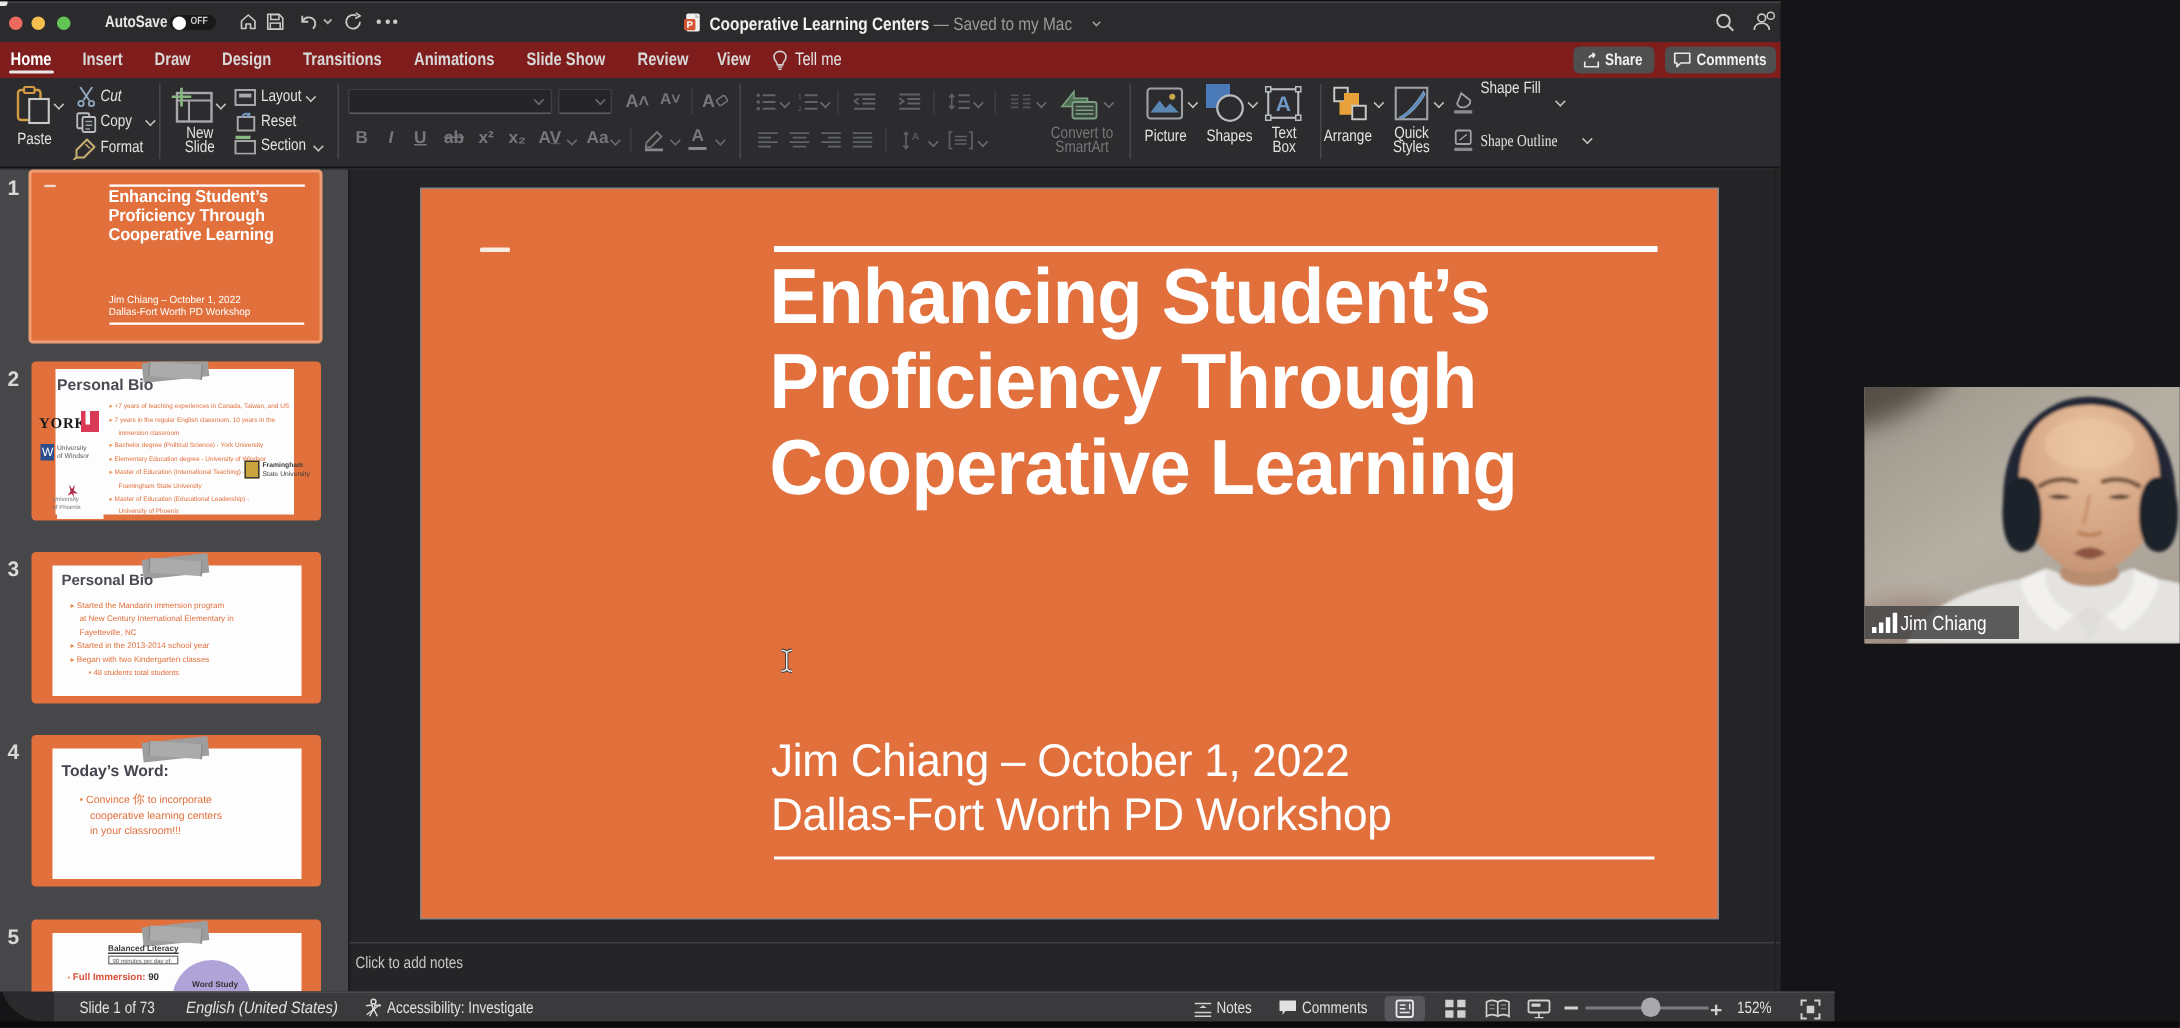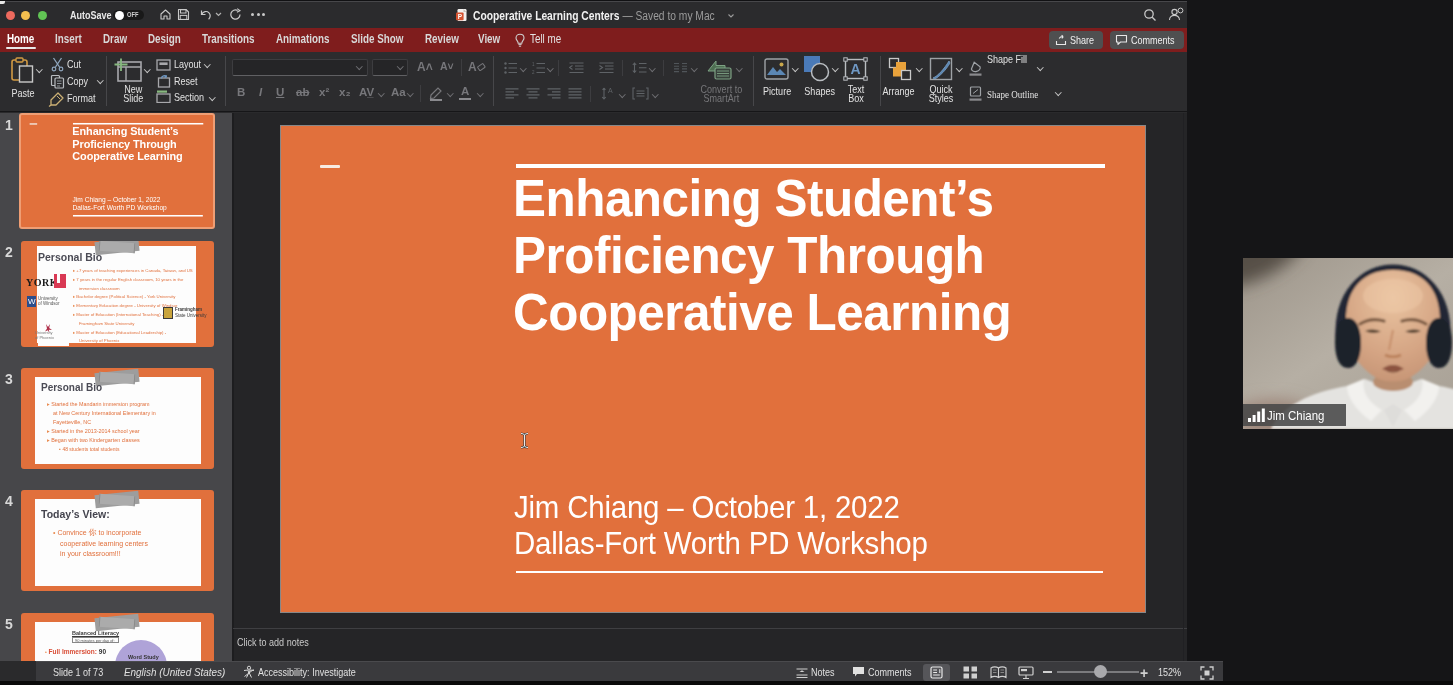--- a/index.html
+++ b/index.html
@@ -1,29 +1,29 @@
 <!DOCTYPE html>
 <html><head>
 <meta charset="utf-8">
 <style>
   * { margin:0; padding:0; box-sizing:border-box; }
   html,body { width:1453px; height:685px; overflow:hidden; background:#151517; }
   body { font-family:"Liberation Sans", sans-serif; position:relative; }
   .abs { position:absolute; }
-  #window { position:absolute; left:0; top:0; width:1187px; height:681px; background:#2a2a2c; }
+  #window { position:absolute; left:0; top:0; width:1187px; height:681px; background:#2a2a2c;border-radius:29px; }
   
   #titlebar { position:absolute; left:0; top:0; width:100%; height:28px; background:#2b2b2d; border-top:1px solid #111113;}
   .tl { position:absolute; top:10px; width:9px; height:9px; border-radius:50%; }
   .ui { color:#d6d6d6; font-size:11px; }
   .sx { display:inline-block; transform:scaleX(0.82); transform-origin:0 50%; white-space:nowrap; }
   .sxc { display:inline-block; transform:scaleX(0.82); transform-origin:50% 50%; white-space:nowrap; }
   
   #tabrow { position:absolute; left:0; top:28px; width:100%; height:24px; background:#7f1d1d; }
   .tab { position:absolute; top:4px; height:16px; font-size:12px; font-weight:bold; color:#d8d8d8; white-space:nowrap; }
-  .btn { position:absolute; top:3px; height:18px; background:#4f4f50; border-radius:4px; color:#f0f0f0; font-size:11px; font-weight:normal; }
+  .btn { position:absolute; top:3px; height:18px; background:#4f4f50; border-radius:4px; color:#f0f0f0; font-size:11px; font-weight:bold; }
   
   #ribbon { position:absolute; left:0; top:52px; width:100%; height:60px; background:#2c2c2e; border-bottom:1px solid #161618; }
   .rdiv { position:absolute; top:4px; height:50px; width:1px; background:#47474a; }
   .rlabel { position:absolute; font-size:11px; color:#e2e2e2; white-space:nowrap; }
   .rlc { text-align:center; }
   .dis { color:#767679; }
   .cv { position:absolute; width:4.5px; height:4.5px; border-right:1.4px solid #c4c4c4; border-bottom:1.4px solid #c4c4c4; transform:rotate(45deg); }
   .cvd { border-color:#6e6e72; }
   .fbtn { position:absolute; font-size:11.5px; color:#77777b; font-weight:bold; }
   
@@ -143,21 +143,21 @@
       <rect x="6" y="1" width="7" height="4" rx="1" fill="#2c2c2e" stroke="#d29a43" stroke-width="1.4"></rect>
       <rect x="9.5" y="9" width="13" height="16" fill="#2c2c2e" stroke="#c9c9c9" stroke-width="1.4"></rect>
     </svg>
     <i class="cv" style="left:37px;top:15px;"></i>
     <div class="rlabel rlc" style="left:3px;top:35px;width:40px;"><span class="sxc">Paste</span></div>
     <svg class="abs" style="left:50px;top:5px;" width="15" height="15" viewBox="0 0 15 15">
         <path d="M3.5 1 L9.5 10 M11.5 1 L5.5 10" stroke="#8fa6bd" stroke-width="1.3"></path>
         <circle cx="4" cy="12" r="1.8" fill="none" stroke="#8fa6bd" stroke-width="1.2"></circle>
         <circle cx="11" cy="12" r="1.8" fill="none" stroke="#8fa6bd" stroke-width="1.2"></circle>
       </svg>
-    <div class="rlabel" style="left:67px;top:6px;"><span class="sx">Cut</span></div>
+    <div class="rlabel" style="left:67px;top:6px;font-style:italic;"><span class="sx">Cut</span></div>
     <svg class="abs" style="left:50px;top:22px;" width="15" height="15" viewBox="0 0 15 15">
         <rect x="1.5" y="1.5" width="8" height="10" rx="1" fill="none" stroke="#b9bdc1" stroke-width="1.2"></rect>
         <rect x="5" y="4" width="8.5" height="10" rx="1" fill="#2c2c2e" stroke="#b9bdc1" stroke-width="1.2"></rect>
         <path d="M7 7 H11.5 M7 9.5 H11.5 M7 12 H10" stroke="#9aa0a6" stroke-width="0.9"></path>
       </svg>
     <div class="rlabel" style="left:67px;top:23px;"><span class="sx">Copy</span></div>
     <i class="cv" style="left:98px;top:26px;"></i>
     <svg class="abs" style="left:48px;top:39px;" width="17" height="16" viewBox="0 0 17 16">
         <path d="M10 2 L15 7 L8 14 L3 14 L3 9 Z" fill="none" stroke="#cbb074" stroke-width="1.3" stroke-linejoin="round"></path>
         <path d="M3 14 L1 15.5" stroke="#cbb074" stroke-width="1.3"></path>
@@ -409,21 +409,21 @@
           <span style="color:#e98d53;">▸</span> Began with two Kindergarten classes<br>
           <span style="margin-left:12px;color:#e98d53;">▪</span> <span style="font-size:5px;">48 students total students</span>
         </div>
       </div>
       <div class="tnum" style="left:5px;top:380px;">4</div>
 
       <div class="thumb" style="top:377px;height:101px;">
         <div class="abs" style="left:14px;top:9px;width:166px;height:87px;background:#fdfdfd;"></div>
         <div class="abs" style="left:74px;top:3px;width:44px;height:13px;background:#9d9d9d;transform:rotate(-6deg);"></div>
         <div class="abs" style="left:78px;top:5px;width:36px;height:10px;border-left:1px solid #8a8a8a;border-right:1px solid #8a8a8a;transform:rotate(4deg);background:#ababab;"></div>
-        <div class="abs" style="left:20px;top:18px;color:#44444e;font-weight:bold;font-size:10.5px;">Today’s View:</div>
+        <div class="abs" style="left:20px;top:18px;color:#44444e;font-weight:bold;font-size:10.5px;">Today’s Word:</div>
         <div class="abs" style="left:32px;top:38px;color:#e1703c;font-size:7px;line-height:10.5px;white-space:nowrap;">
           <span style="color:#e98d53;">•</span> Convince <span style="font-size:8px;">你</span> to incorporate<br>
           <span style="margin-left:7px;">cooperative learning centers</span><br>
           <span style="margin-left:7px;">in your classroom!!!</span>
         </div>
       </div>
       <div class="tnum" style="left:5px;top:503px;">5</div>
 
       <div class="thumb" style="top:500px;height:48px;border-radius:3px 3px 0 0;">
         <div class="abs" style="left:14px;top:9px;width:166px;height:39px;background:#fdfdfd;"></div>

